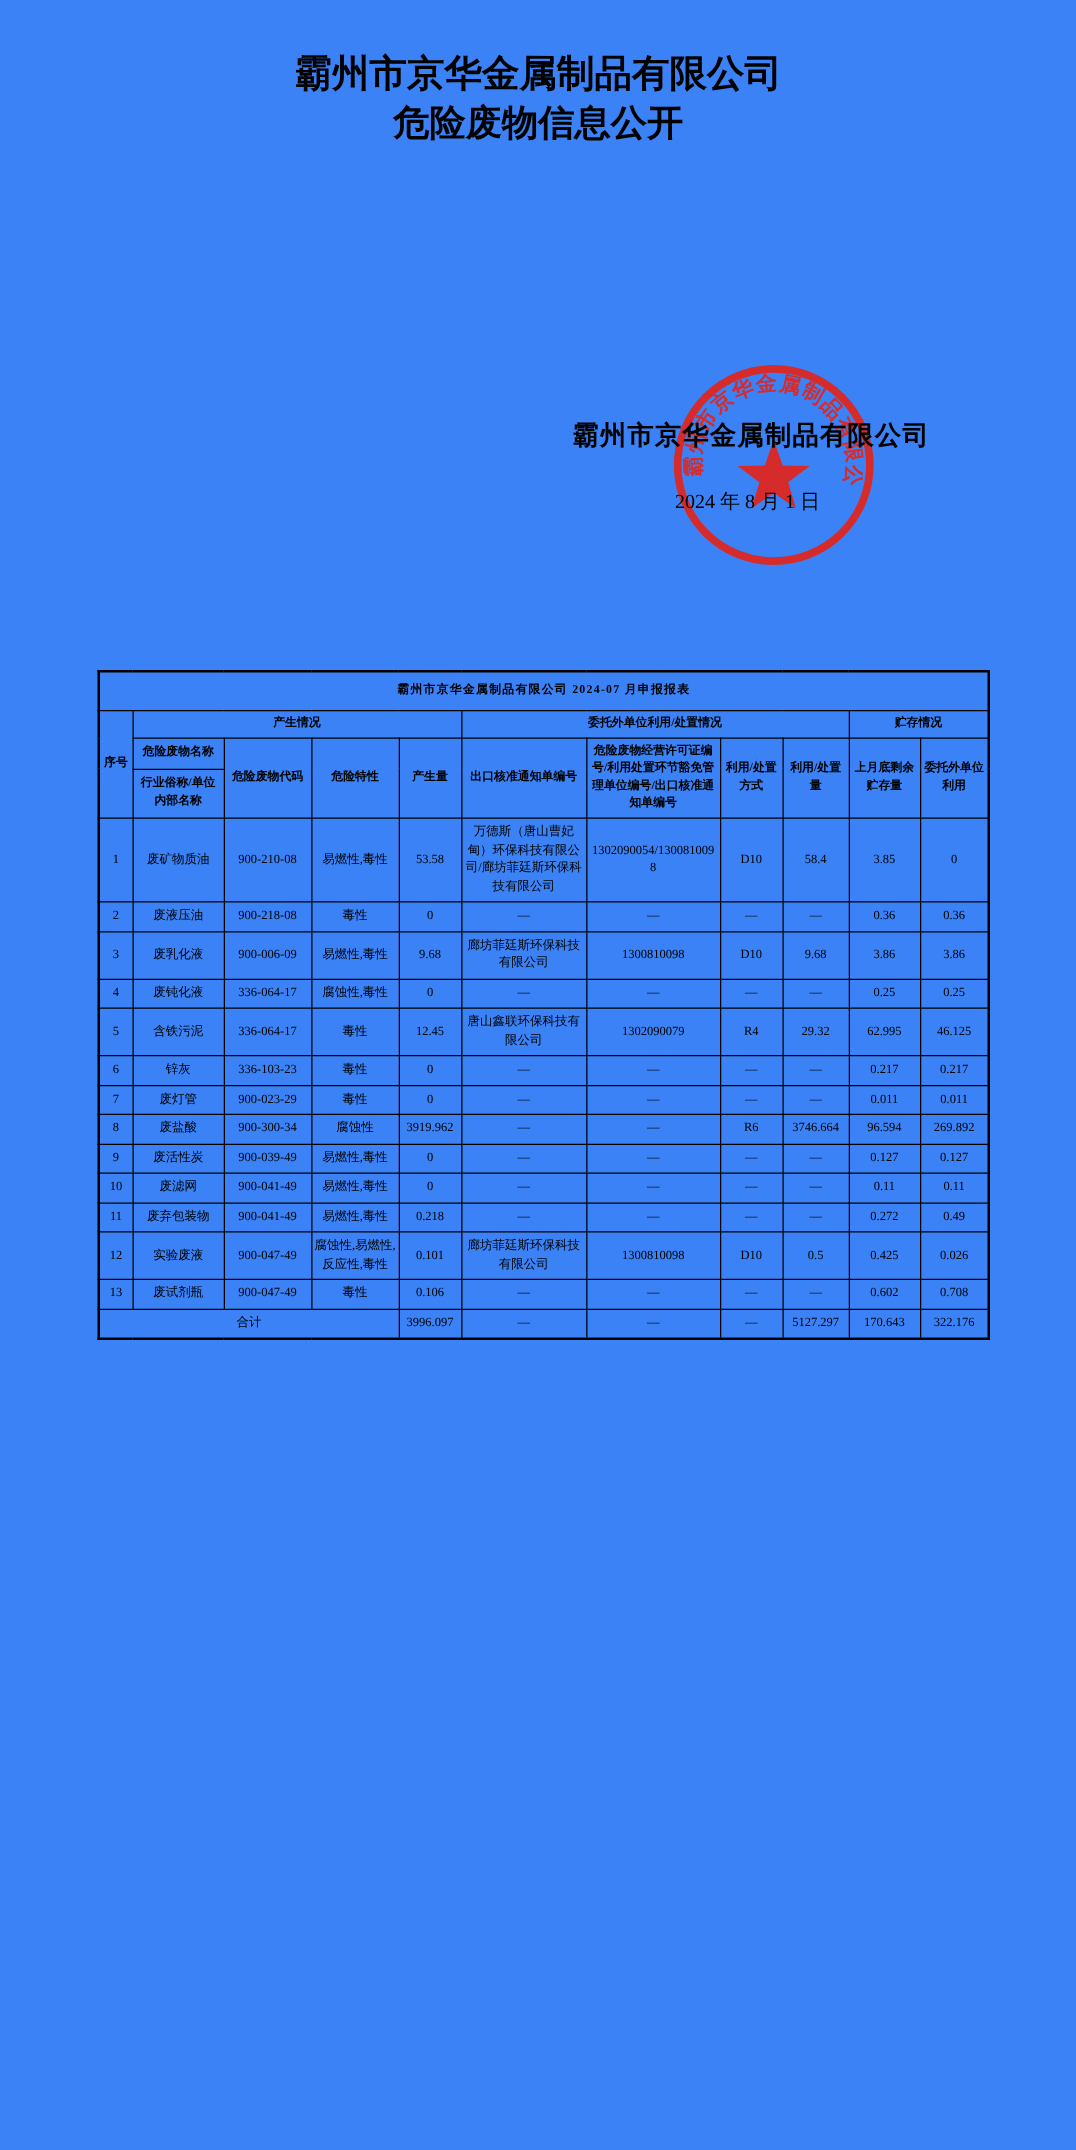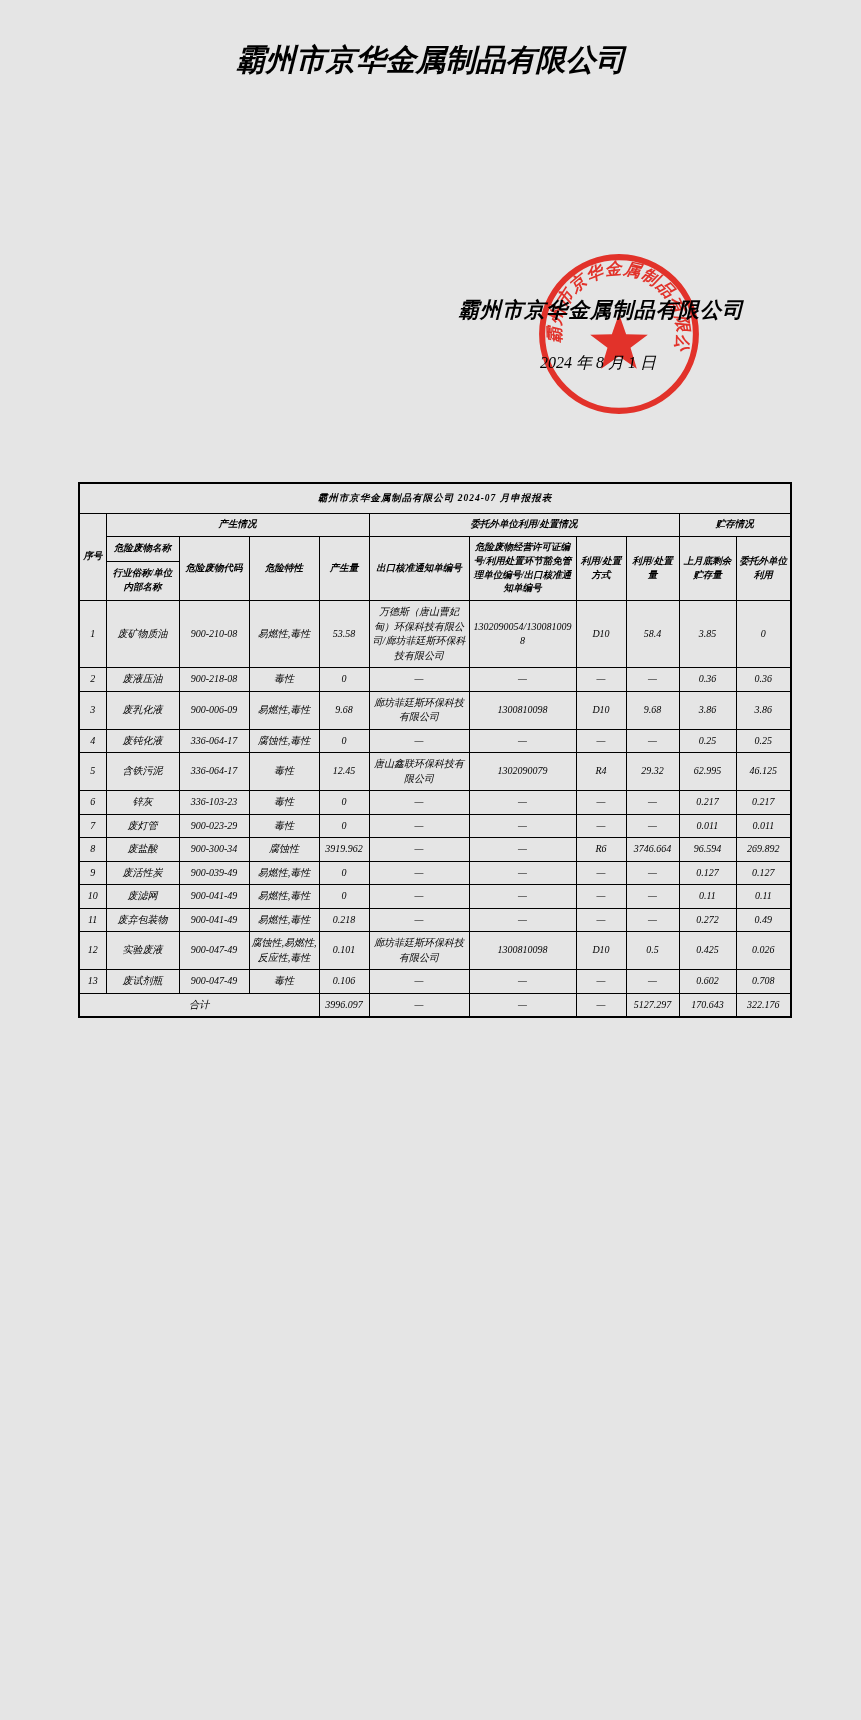--- a/index.html
+++ b/index.html
@@ -1,25 +1,24 @@
 <!DOCTYPE html>
 <html><head>
 <meta charset="utf-8">
 <style>
   html,body{margin:0;padding:0;background:#ffffff;}
   .page{
     position:relative;
     width:861px;
     min-height:1720px;
     margin:0 auto;
-    background:#e5e5e5;
+    background:#3b82f6;
     font-family:"Liberation Serif","DejaVu Serif",serif;
     color:#000;
     overflow:hidden;
-    font-style:italic;
   }
   .doc-title{
     text-align:center;
     font-family:"Liberation Sans","DejaVu Sans",sans-serif;
     font-weight:700;
     line-height:1.32;
   }
   .doc-title .t1{font-size:30px; padding-top:40px;}
   .doc-title .t2{font-size:29px;}
   .body-text{
@@ -35,21 +34,21 @@
   .sig-name{
     position:absolute; left:458px; top:190px;
     font-size:21px; font-weight:700; letter-spacing:1px; z-index:2;
   }
   .sig-date{
     position:absolute; left:540px; top:247px;
     font-size:16px; z-index:2;
   }
   
   .report{
-    width:712px; margin:0 0 0 78px;
+    width:712px; margin:16px 0 0 78px;
     border-collapse:collapse; table-layout:fixed;
     font-size:10px;
   }
   .report th,.report td{
     border:1px solid #000;
     padding:4px 2px;
     text-align:center;
     vertical-align:middle;
     word-break:break-all;
     line-height:1.45;
@@ -64,20 +63,21 @@
   .report tbody td{font-size:10px;}
   .num{font-family:"Liberation Serif","DejaVu Serif",serif;}
 </style>
 </head>
 <body>
 
 <div class="page">
 
   <div class="doc-title">
     <div class="t1">霸州市京华金属制品有限公司</div>
+    <div class="t2">危险废物信息公开</div>
   </div>
 
   <div class="body-text">
   </div>
 
   <div class="sig-section">
     <svg class="stamp" viewBox="0 0 170 170" xmlns="http://www.w3.org/2000/svg" aria-hidden="true">
       <circle cx="85" cy="85" r="76" fill="none" stroke="#e2251c" stroke-width="6"></circle>
       <polygon points="85,65 92.05,85.3 113.5,85.7 96.4,98.7 102.6,119.3 85,107 67.4,119.3 73.6,98.7 56.5,85.7 77.95,85.3" fill="#e2251c"></polygon>
       <defs>

